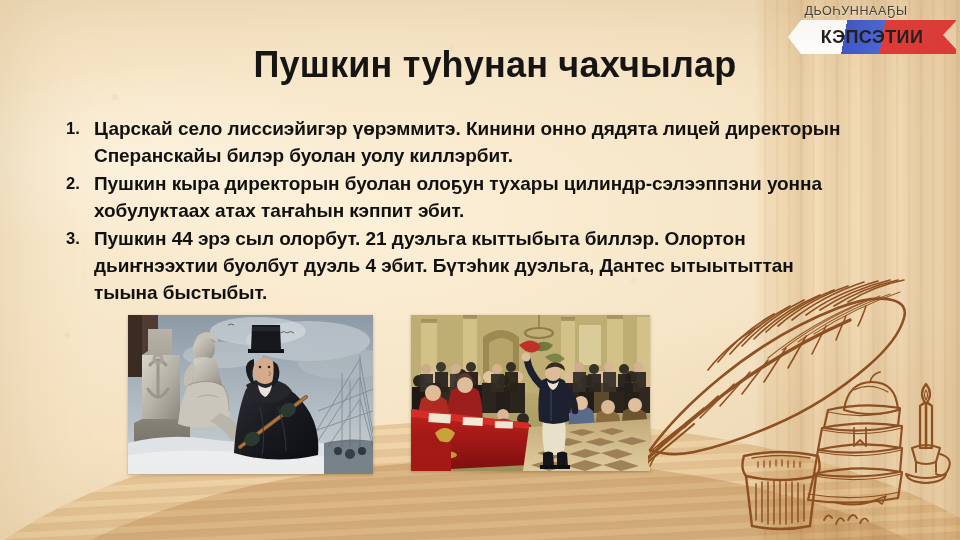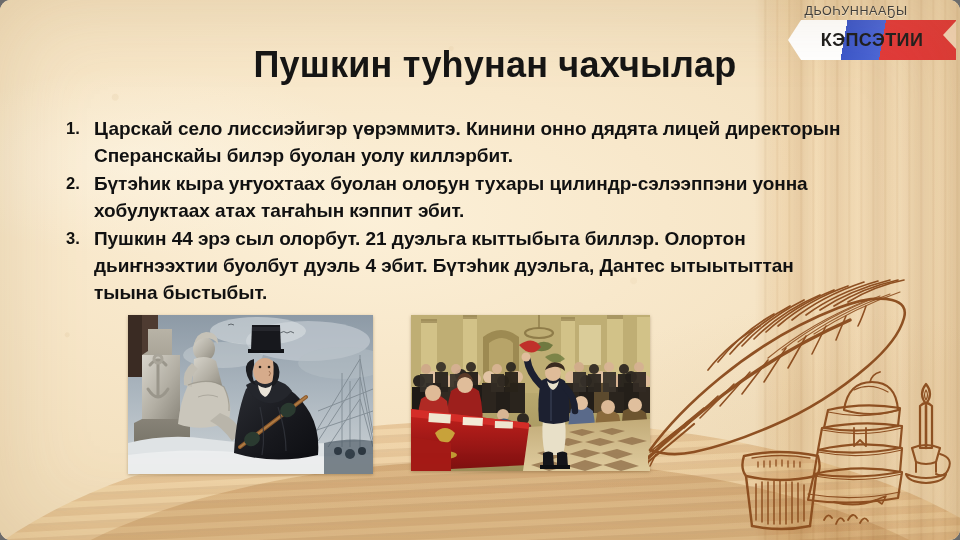--- a/index.html
+++ b/index.html
@@ -7,21 +7,20 @@
     padding: 0;
     background: #6b6b6b;
   }
   #slide {
     position: relative;
     width: 960px;
     height: 540px;
     overflow: hidden;
     font-family: "Liberation Sans", "DejaVu Sans", sans-serif;
     background: #f6e5c6;
-    border-radius: 11px;
   }
 
   
   .bg-base {
     position: absolute; inset: 0;
     background:
       radial-gradient(ellipse 70% 55% at 38% 40%, #fcf0d8 0%, #f8e8cb 45%, #f2dfbd 100%);
   }
   .bg-mottle {
     position: absolute; inset: 0;
@@ -109,21 +108,21 @@
     letter-spacing: .6px;
     color: #3a3a3a;
     font-weight: 500;
     line-height: 14px;
     margin-bottom: 2px;
     text-shadow: 0 1px 0 rgba(255,250,236,.6);
   }
   .ribbon {
     position: relative;
     width: 168px;
-    height: 40px;
+    height: 34px;
     margin-left: auto;
     margin-right: 0;
     clip-path: polygon(0% 50%, 13px 0%, 100% 0%, 100% 100%, 13px 100%);
     background:
       linear-gradient(100deg,
         #ffffff 0%, #ffffff 34%,
         #3b56c9 34%, #4b66d8 56%,
         #e23a3a 56%, #e03535 100%);
     display: flex;
     align-items: center;
@@ -235,21 +234,21 @@
 
   <div class="title">Пушкин туһунан чахчылар</div>
 
   <div class="list">
     <div class="list-item">
       <div class="li-num">1.</div>
       <div class="li-text">Царскай село лиссиэйигэр үөрэммитэ. Кинини онно дядята лицей директорын Сперанскайы билэр буолан уолу киллэрбит.</div>
     </div>
     <div class="list-item">
       <div class="li-num">2.</div>
-      <div class="li-text">Бүтэһик кыра уҥуохтаах буолан олоҕун тухары цилиндр-сэлээппэни уонна хобулуктаах атах таҥаһын кэппит эбит.</div>
+      <div class="li-text">Пушкин кыра директорын буолан олоҕун тухары цилиндр-сэлээппэни уонна хобулуктаах атах таҥаһын кэппит эбит.</div>
     </div>
     <div class="list-item">
       <div class="li-num">3.</div>
       <div class="li-text">Пушкин 44 эрэ сыл олорбут. 21  дуэльга кыттыбыта биллэр. Олортон дьиҥнээхтии буолбут дуэль 4 эбит.  Бүтэһик дуэльга, Дантес ытыытыттан тыына быстыбыт.</div>
     </div>
   </div>
 
   <div class="pic" id="pic-neva">
     <svg viewBox="0 0 245 159" preserveAspectRatio="none">
       <defs>

